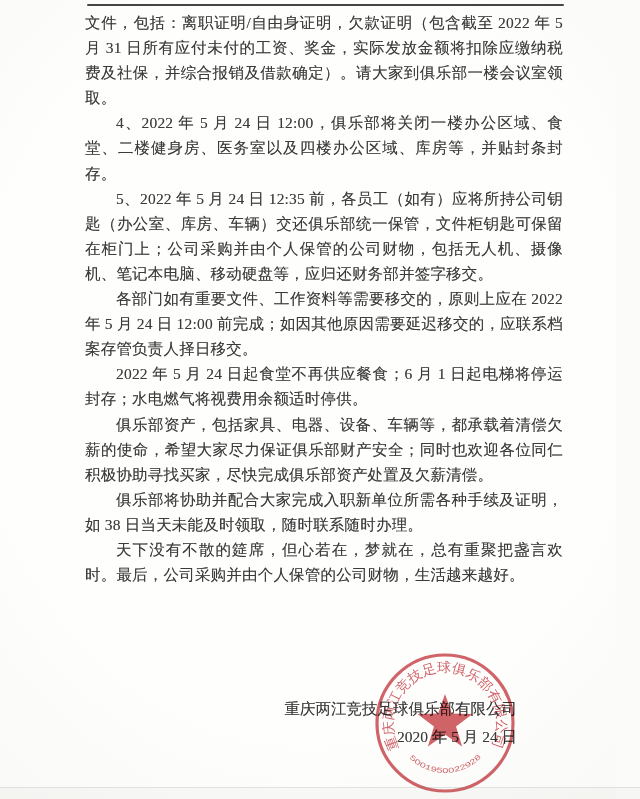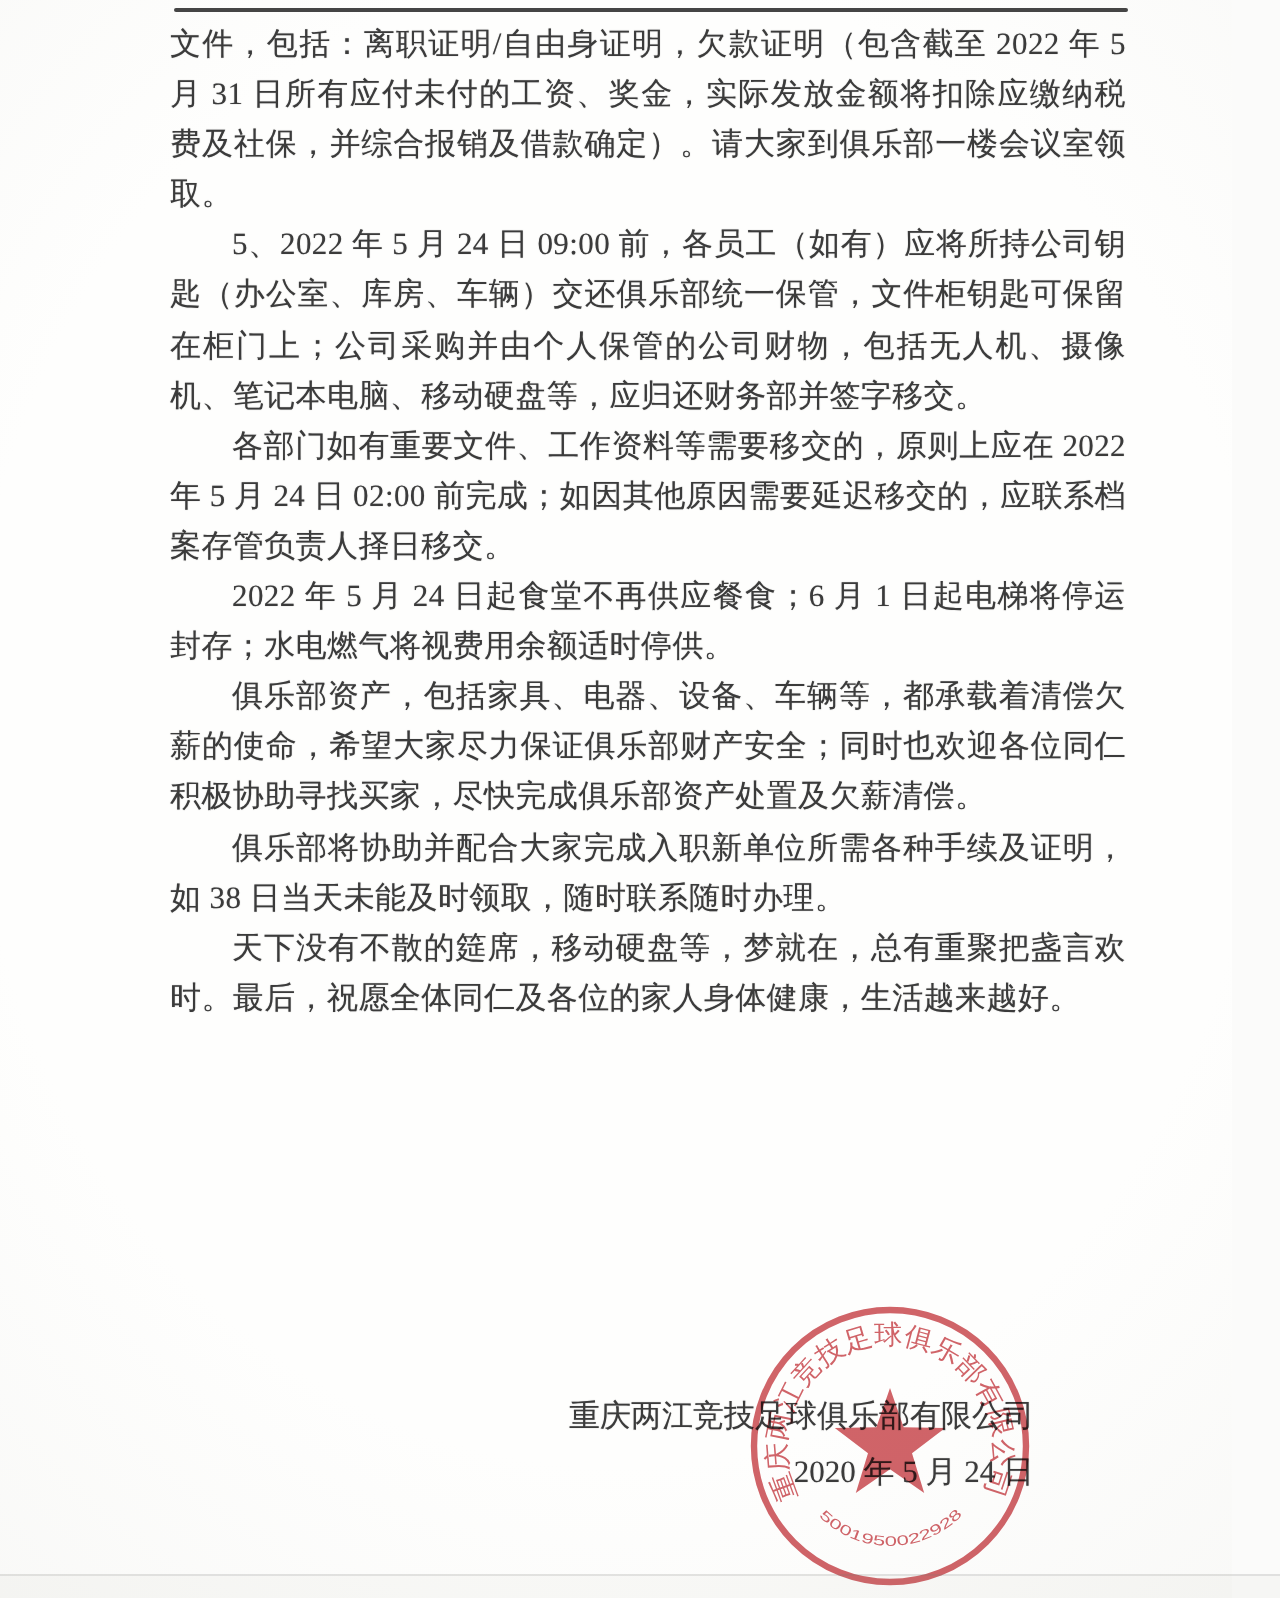--- a/index.html
+++ b/index.html
@@ -86,26 +86,27 @@
 </style>
 </head>
 <body>
 
 <div class="photo">
 
   <div class="top-edge-line"></div>
 
   <div class="doc-body">
     <p class="para">文件，包括：离职证明/自由身证明，欠款证明（包含截至 2022 年 5 月 31 日所有应付未付的工资、奖金，实际发放金额将扣除应缴纳税费及社保，并综合报销及借款确定）。请大家到俱乐部一楼会议室领取。</p>
-    <p class="para indent">5、2022 年 5 月 24 日 09:00 前，各员工（如有）应将所持公司钥匙（办公室、库房、车辆）交还俱乐部统一保管，文件柜钥匙可保留在柜门上；公司采购并由个人保管的公司财物，包括无人机、摄像机、笔记本电脑、移动硬盘等，应归还财务部并签字移交。</p>
-    <p class="para indent">各部门如有重要文件、工作资料等需要移交的，原则上应在 2022 年 5 月 24 日 02:00 前完成；如因其他原因需要延迟移交的，应联系档案存管负责人择日移交。</p>
+    <p class="para indent">4、2022 年 5 月 24 日 12:00，俱乐部将关闭一楼办公区域、食堂、二楼健身房、医务室以及四楼办公区域、库房等，并贴封条封存。</p>
+    <p class="para indent">5、2022 年 5 月 24 日 12:35 前，各员工（如有）应将所持公司钥匙（办公室、库房、车辆）交还俱乐部统一保管，文件柜钥匙可保留在柜门上；公司采购并由个人保管的公司财物，包括无人机、摄像机、笔记本电脑、移动硬盘等，应归还财务部并签字移交。</p>
+    <p class="para indent">各部门如有重要文件、工作资料等需要移交的，原则上应在 2022 年 5 月 24 日 12:00 前完成；如因其他原因需要延迟移交的，应联系档案存管负责人择日移交。</p>
     <p class="para indent">2022 年 5 月 24 日起食堂不再供应餐食；6 月 1 日起电梯将停运封存；水电燃气将视费用余额适时停供。</p>
     <p class="para indent">俱乐部资产，包括家具、电器、设备、车辆等，都承载着清偿欠薪的使命，希望大家尽力保证俱乐部财产安全；同时也欢迎各位同仁积极协助寻找买家，尽快完成俱乐部资产处置及欠薪清偿。</p>
     <p class="para indent">俱乐部将协助并配合大家完成入职新单位所需各种手续及证明，如 38 日当天未能及时领取，随时联系随时办理。</p>
-    <p class="para indent">天下没有不散的筵席，移动硬盘等，梦就在，总有重聚把盏言欢时。最后，祝愿全体同仁及各位的家人身体健康，生活越来越好。</p>
+    <p class="para indent">天下没有不散的筵席，但心若在，梦就在，总有重聚把盏言欢时。最后，公司采购并由个人保管的公司财物，生活越来越好。</p>
   </div>
 
   <div class="signature">
     <div>重庆两江竞技足球俱乐部有限公司</div>
     <div>2020 年 5 月 24 日</div>
   </div>
 
   <svg class="seal" viewBox="0 0 190 190" aria-hidden="true">
     <defs>
       <path id="sealArcTop" d="M 50,122 A 52,52 0 1 1 140,122" fill="none"></path>

